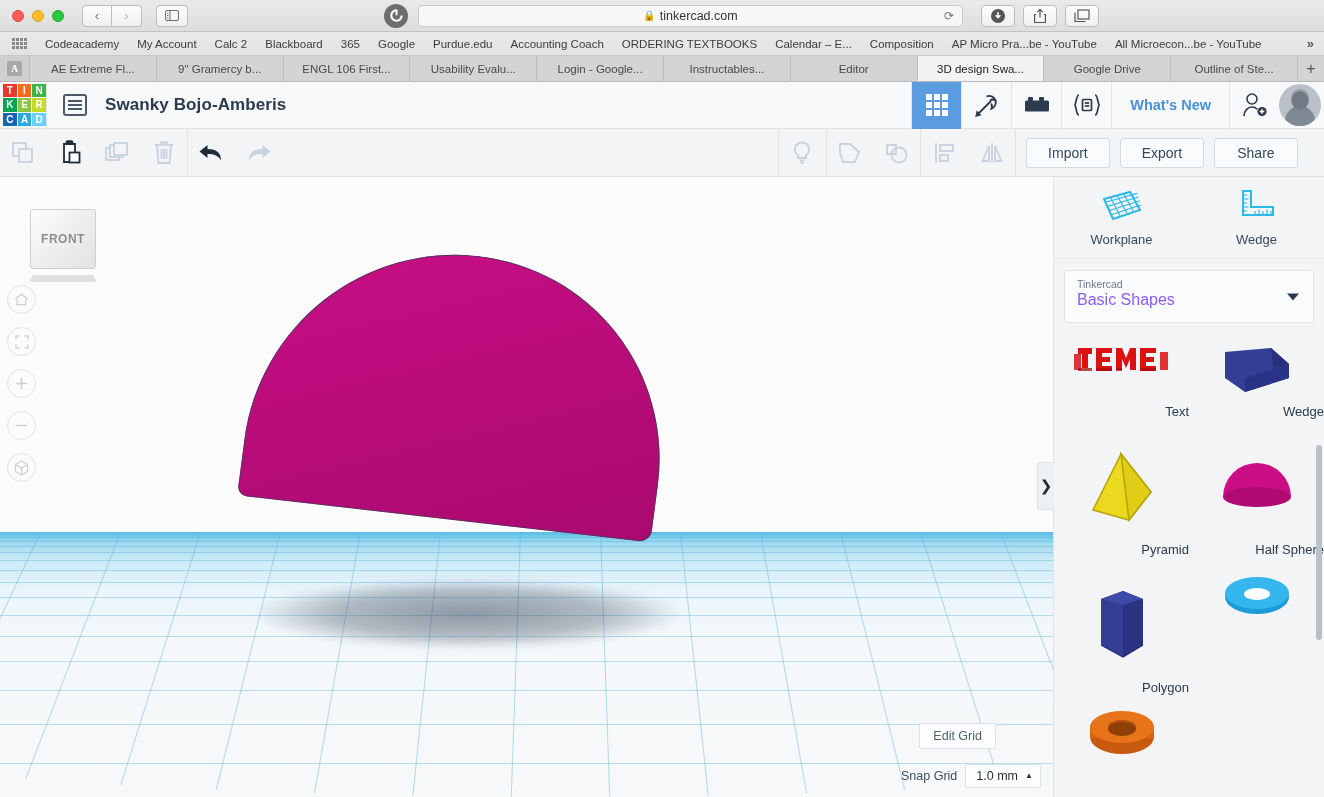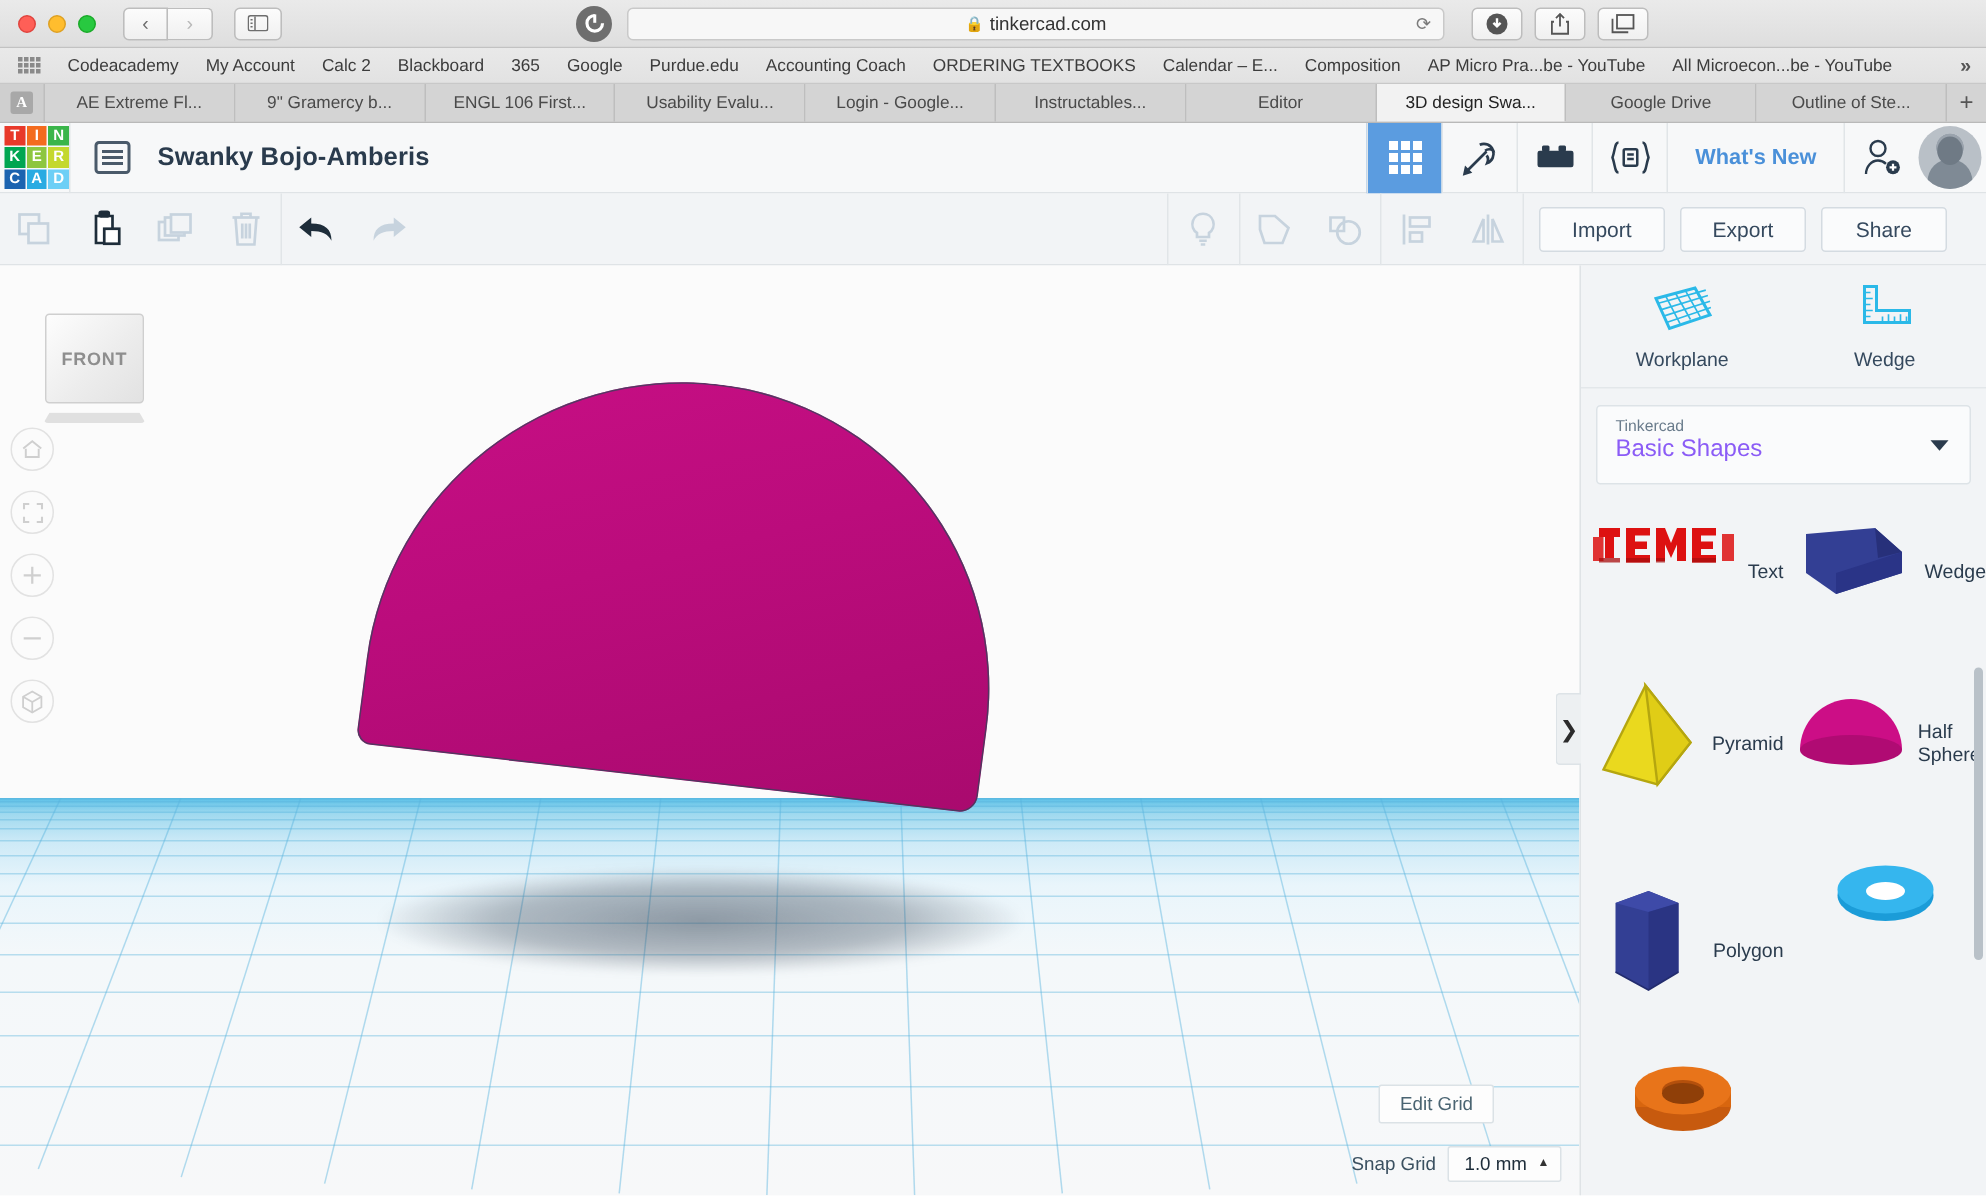--- a/index.html
+++ b/index.html
@@ -291,21 +291,21 @@
   .sb-selector .caret {
     position: absolute; right: 14px; top: 50%; transform: translateY(-50%);
     width: 0; height: 0; border-left: 6px solid transparent; border-right: 6px solid transparent;
     border-top: 7px solid #2a3b4d;
   }
   .sb-grid {
     margin-top: 10px; flex: 1; overflow: hidden; position: relative;
     display: grid; grid-template-columns: 1fr 1fr; align-content: start;
   }
   .shape-cell {
-    height: 138px; display: flex; flex-direction: row; align-items: center; justify-content: flex-end;
+    height: 138px; display: flex; flex-direction: column; align-items: flex-end; justify-content: flex-end;
     padding-bottom: 6px; position: relative;
   }
   .shape-cell .label { font-size: 13px; color: #2a3b4d; margin-top: 8px; }
   .shape-art { height: 92px; width: 100%; display: flex; align-items: center; justify-content: center; position: relative; }
   .sb-scrollbar {
     position: absolute; right: 2px; top: 268px; width: 6px; height: 195px;
     background: #b9c1c8; border-radius: 3px;
   }
 
   svg { display: block; }

